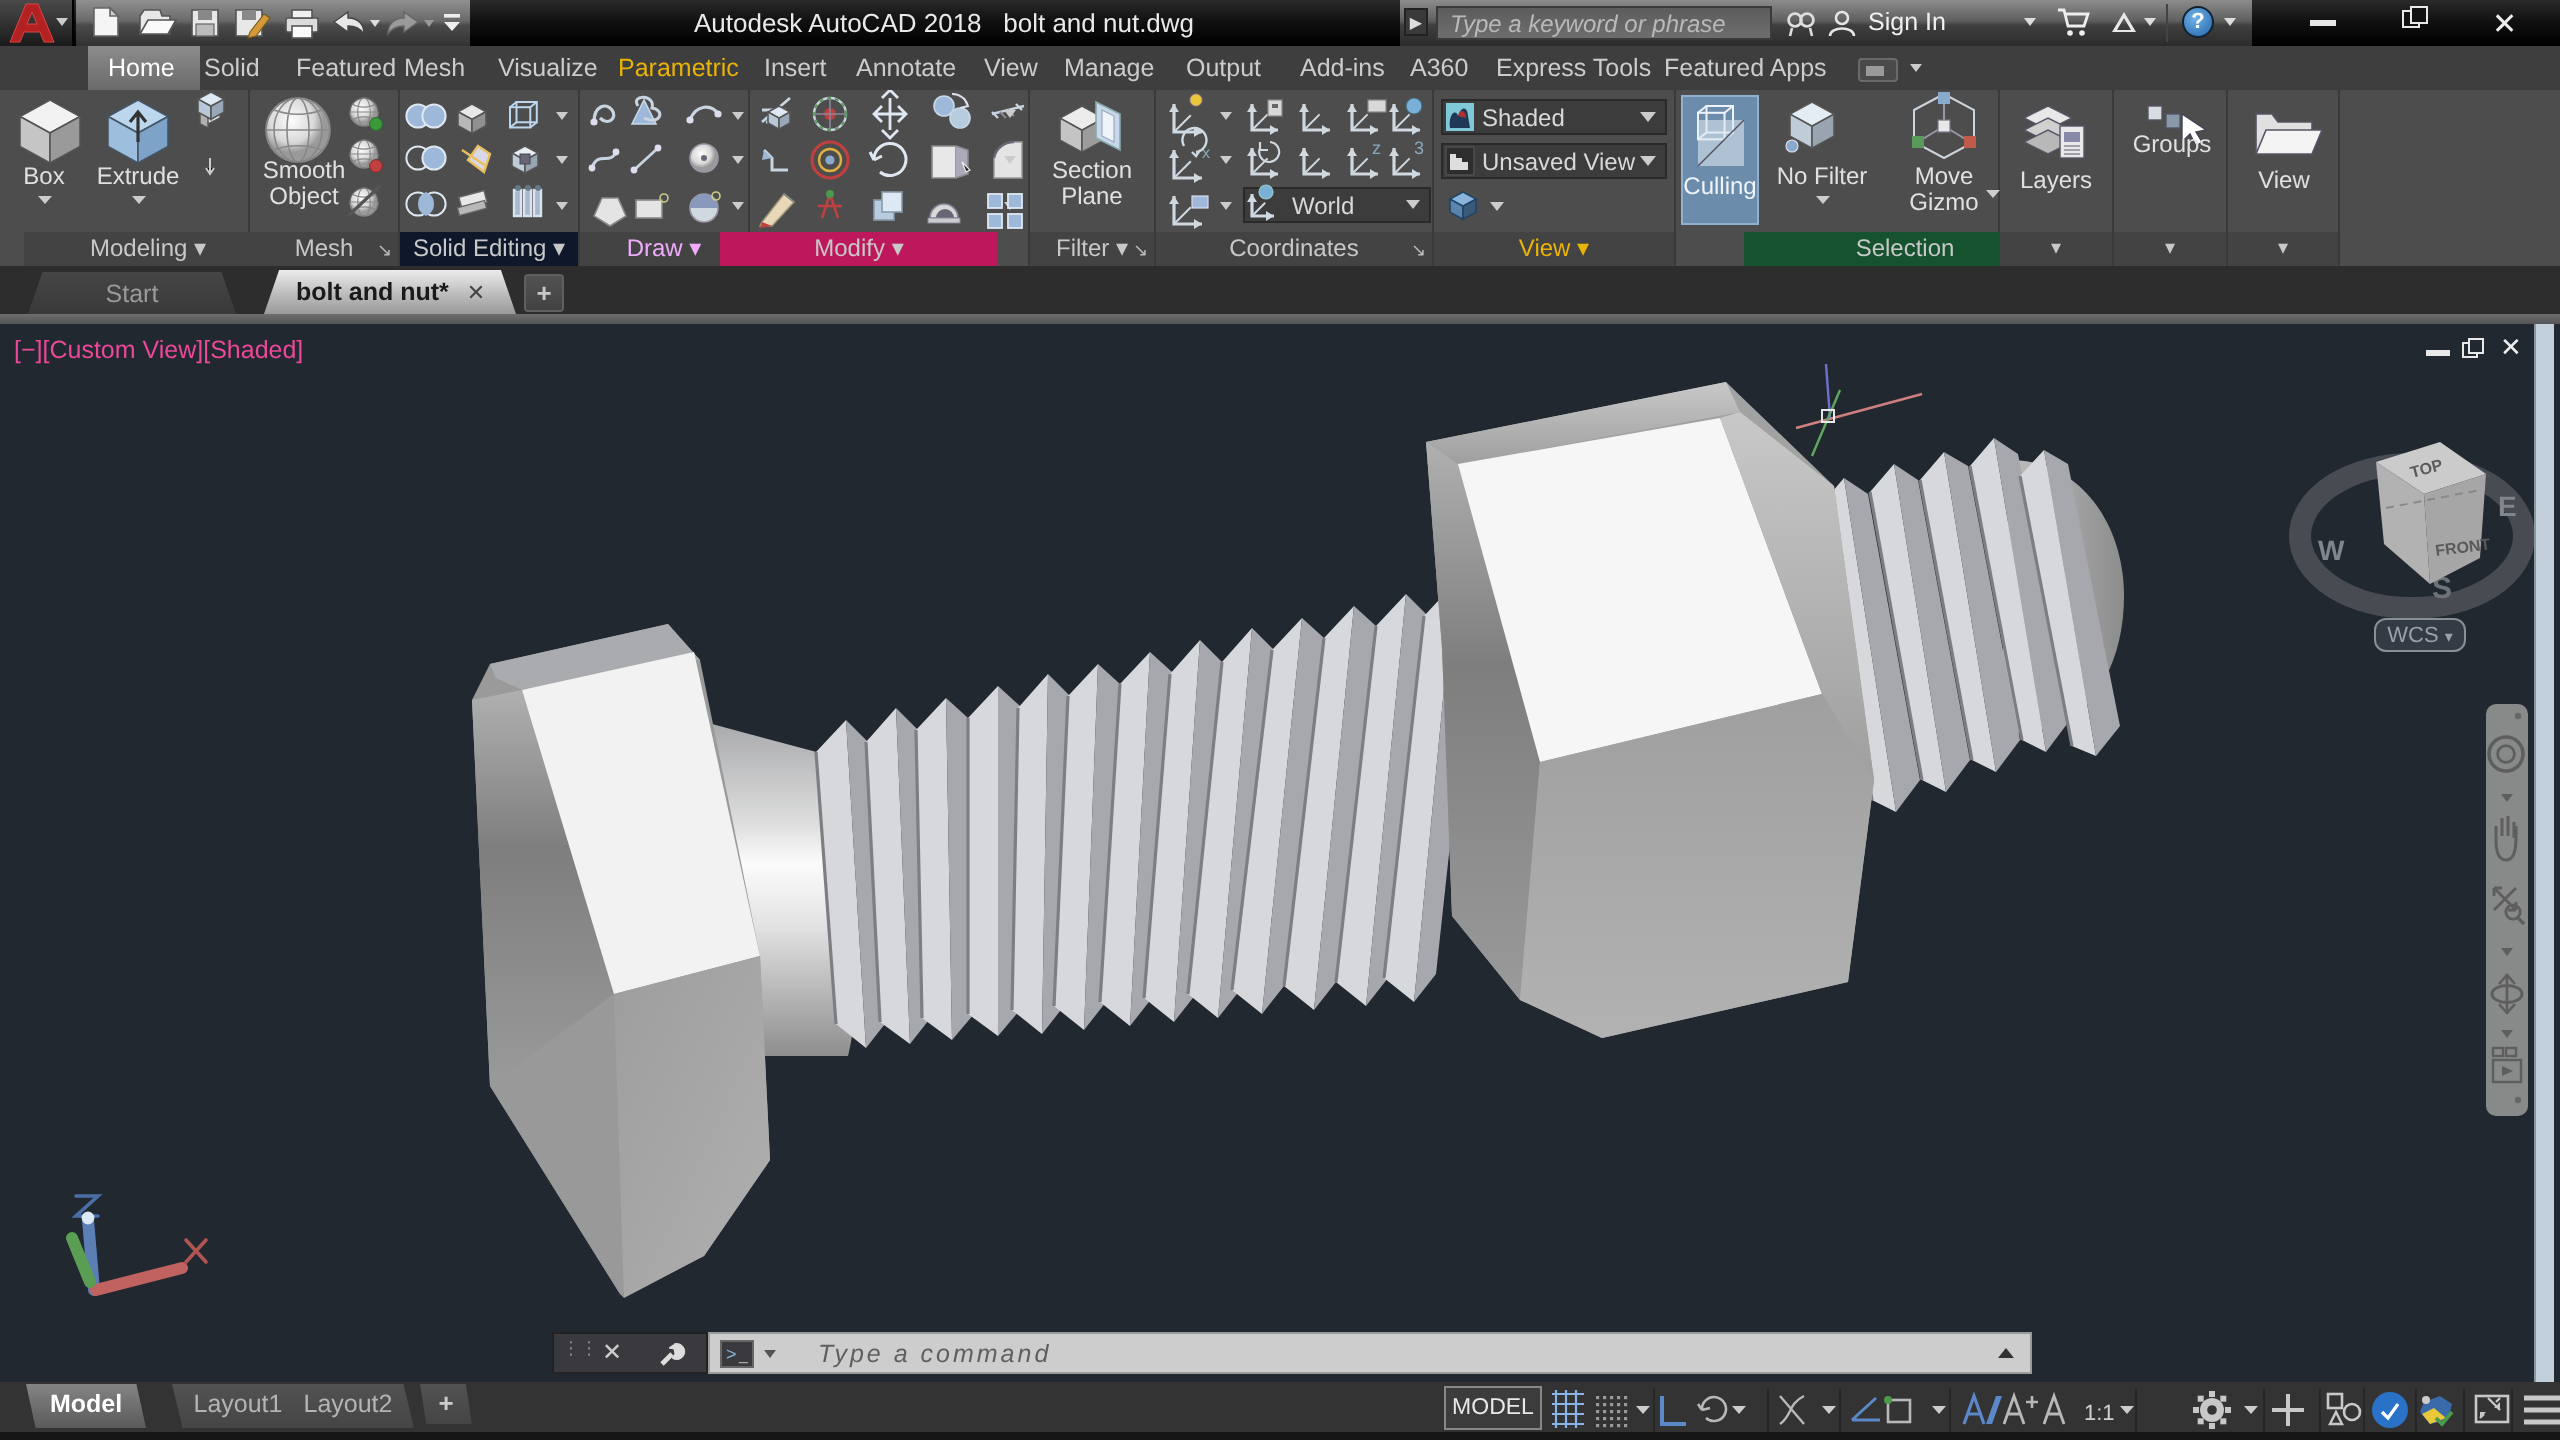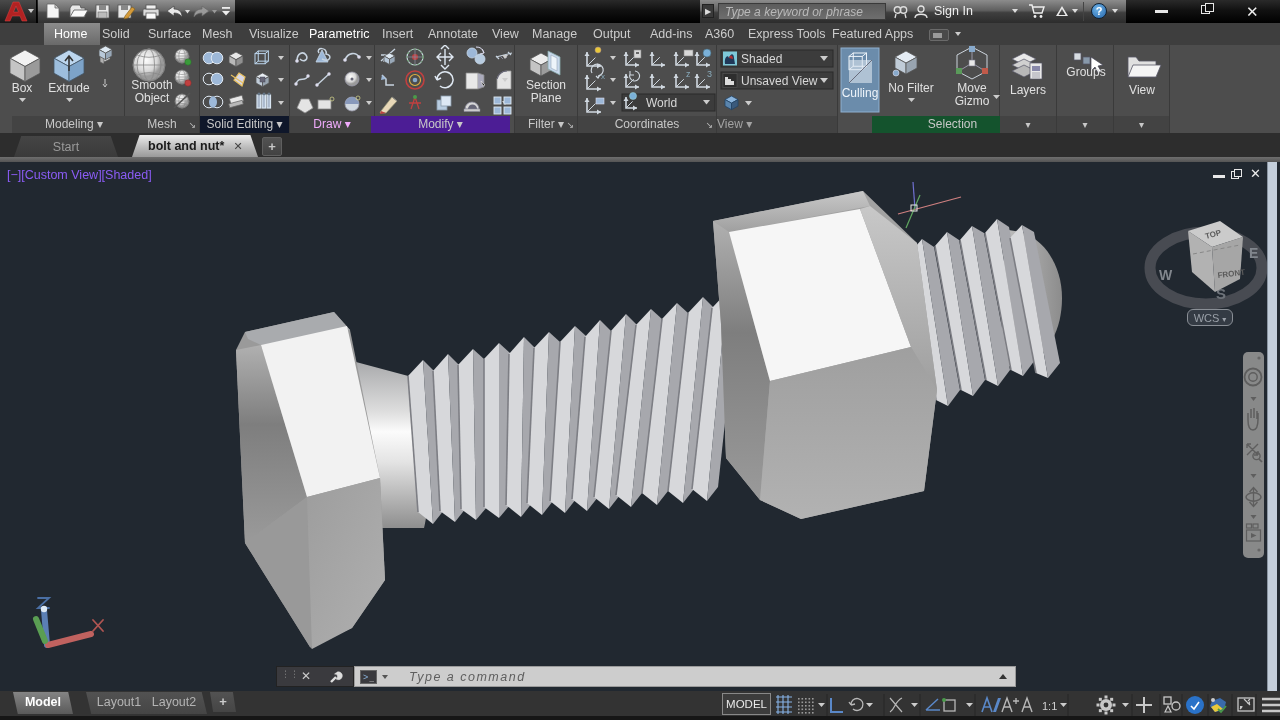--- a/index.html
+++ b/index.html
@@ -31,20 +31,21 @@
       <rect x="102" y="10" width="10" height="6" fill="#fafafa" stroke="#555" stroke-width=".8"></rect>
       <path d="M123 8 L130 3 L130 6 C136 6 138 10 138 14 C136 11 133 10 130 10 L130 13 Z" fill="#e8e8e8" stroke="#444" stroke-width=".7"></path>
       <path d="M141 7 l5 0 -2.5 3.5 z" fill="#ddd"></path>
       <path d="M165 8 L158 3 L158 6 C152 6 150 10 150 14 C152 11 155 10 158 10 L158 13 Z" fill="#9a9a9a" stroke="#666" stroke-width=".7"></path>
       <path d="M168 7 l5 0 -2.5 3.5 z" fill="#999"></path>
       <rect x="178" y="4" width="8" height="1.8" fill="#eee"></rect>
         <path d="M178 8 l8 0 -4 4.5 z" fill="#eee"></path>
     </svg>
   </div>
 
+  <div class="ab" style="left:312px;top:4px;width:320px;text-align:center;font-size:13px;color:#e9e9e9;white-space:nowrap">Autodesk AutoCAD 2018&nbsp;&nbsp; bolt and nut.dwg</div>
 
   <div class="ab" style="left:700px;top:0;width:426px;height:23px;background:linear-gradient(#8c8c8c,#5f5f5f 45%,#3f3f3f 55%,#2c2c2c)">
      <div class="ab" style="left:2px;top:4px;width:12px;height:14px;background:#3a3a3a;border:1px solid #222;color:#ddd;font-size:8px;line-height:13px;text-align:center">▶</div>
      <div class="ab" style="left:18px;top:3px;width:168px;height:17px;background:linear-gradient(#5c5c5c,#6e6e6e);border:1px solid #3a3a3a;color:#b9b9b9;font-style:italic;font-size:12px;line-height:16px;padding-left:6px">Type a keyword or phrase</div>
      <svg class="ab" style="left:193px;top:5px" width="15" height="14" viewBox="0 0 15 14">
         <circle cx="4.5" cy="5" r="3.2" fill="none" stroke="#ddd" stroke-width="1.4"></circle>
         <circle cx="10.5" cy="5" r="3.2" fill="none" stroke="#ddd" stroke-width="1.4"></circle>
         <path d="M3 9 L2 13 M12 9 L13 13" stroke="#ddd" stroke-width="1.3"></path>
       </svg>
      <svg class="ab" style="left:213px;top:4px" width="16" height="16" viewBox="0 0 16 16">
@@ -70,24 +71,24 @@
   <div class="ab" style="left:1155px;top:10px;width:13px;height:2.5px;background:#e8e8e8"></div>
   <div class="ab" style="left:1201px;top:5px;width:9px;height:9px;border:1.5px solid #e8e8e8;background:#111"></div>
   <div class="ab" style="left:1205px;top:3px;width:9px;height:9px;border:1.5px solid #e8e8e8;background:#111"></div>
   <div class="ab" style="left:1246px;top:3px;font-size:15px;color:#eee;font-weight:400">✕</div>
 </div>
 
 <div class="ab" style="left:0;top:23px;width:1280px;height:22px;background:#3e3e3e">
 <div class="ab" style="left:44px;top:0;width:56px;height:22px;background:linear-gradient(#8c8c8c,#6a6a6a)"></div>
 <div class="ab" style="left:54px;top:4px;font-size:12.5px;color:#fff;white-space:nowrap">Home</div>
 <div class="ab" style="left:102px;top:4px;font-size:12.5px;color:#ccc;white-space:nowrap">Solid</div>
-<div class="ab" style="left:148px;top:4px;font-size:12.5px;color:#ccc;white-space:nowrap">Surface</div>
+<div class="ab" style="left:148px;top:4px;font-size:12.5px;color:#ccc;white-space:nowrap">Featured</div>
 <div class="ab" style="left:202px;top:4px;font-size:12.5px;color:#ccc;white-space:nowrap">Mesh</div>
 <div class="ab" style="left:249px;top:4px;font-size:12.5px;color:#ccc;white-space:nowrap">Visualize</div>
-<div class="ab" style="left:309px;top:4px;font-size:12.5px;color:#ffffff;white-space:nowrap">Parametric</div>
+<div class="ab" style="left:309px;top:4px;font-size:12.5px;color:#eab308;white-space:nowrap">Parametric</div>
 <div class="ab" style="left:382px;top:4px;font-size:12.5px;color:#ccc;white-space:nowrap">Insert</div>
 <div class="ab" style="left:428px;top:4px;font-size:12.5px;color:#ccc;white-space:nowrap">Annotate</div>
 <div class="ab" style="left:492px;top:4px;font-size:12.5px;color:#ccc;white-space:nowrap">View</div>
 <div class="ab" style="left:532px;top:4px;font-size:12.5px;color:#ccc;white-space:nowrap">Manage</div>
 <div class="ab" style="left:593px;top:4px;font-size:12.5px;color:#ccc;white-space:nowrap">Output</div>
 <div class="ab" style="left:650px;top:4px;font-size:12.5px;color:#ccc;white-space:nowrap">Add-ins</div>
 <div class="ab" style="left:705px;top:4px;font-size:12.5px;color:#ccc;white-space:nowrap">A360</div>
 <div class="ab" style="left:748px;top:4px;font-size:12.5px;color:#ccc;white-space:nowrap">Express Tools</div>
 <div class="ab" style="left:832px;top:4px;font-size:12.5px;color:#ccc;white-space:nowrap">Featured Apps</div>
 <div class="ab" style="left:929px;top:6px;width:20px;height:12px;background:#4a4a4a;border:1px solid #6a6a6a;border-radius:2px">
@@ -107,36 +108,36 @@
 </div>
 <div class="ab" style="left:289px;top:0;width:1px;height:88px;background:#3a3a3a"></div>
 <div class="ab" style="left:200px;top:71px;width:89px;height:17px;background:#0f172a">
 <div style="text-align:center;font-size:12px;color:#c8c8c8;line-height:17px">Solid Editing ▾</div>
 </div>
 <div class="ab" style="left:374px;top:0;width:1px;height:88px;background:#3a3a3a"></div>
 <div class="ab" style="left:290px;top:71px;width:84px;height:17px;background:#434343">
 <div style="text-align:center;font-size:12px;color:#f0abfc;line-height:17px">Draw ▾</div>
 </div>
 <div class="ab" style="left:514px;top:0;width:1px;height:88px;background:#3a3a3a"></div>
-<div class="ab" style="left:371px;top:71px;width:139px;height:17px;background:#4c1d95">
+<div class="ab" style="left:360px;top:71px;width:139px;height:17px;background:#be185d">
 <div style="text-align:center;font-size:12px;color:#c8c8c8;line-height:17px">Modify ▾</div>
 </div>
 <div class="ab" style="left:577px;top:0;width:1px;height:88px;background:#3a3a3a"></div>
 <div class="ab" style="left:515px;top:71px;width:62px;height:17px;background:#434343">
 <div style="text-align:center;font-size:12px;color:#c8c8c8;line-height:17px">Filter ▾</div>
 <div class="ab" style="right:3px;top:4px;font-size:9px;color:#bbb">↘</div>
 </div>
 <div class="ab" style="left:716px;top:0;width:1px;height:88px;background:#3a3a3a"></div>
 <div class="ab" style="left:578px;top:71px;width:138px;height:17px;background:#434343">
 <div style="text-align:center;font-size:12px;color:#c8c8c8;line-height:17px">Coordinates</div>
 <div class="ab" style="right:3px;top:4px;font-size:9px;color:#bbb">↘</div>
 </div>
 <div class="ab" style="left:837px;top:0;width:1px;height:88px;background:#3a3a3a"></div>
 <div class="ab" style="left:717px;top:71px;width:120px;height:17px;background:#434343">
-<div style="font-size:12px;color:#a3a3a3;line-height:17px">View ▾</div>
+<div style="text-align:center;font-size:12px;color:#eab308;line-height:17px">View ▾</div>
 </div>
 <div class="ab" style="left:999px;top:0;width:1px;height:88px;background:#3a3a3a"></div>
 <div class="ab" style="left:872px;top:71px;width:161px;height:17px;background:#14532d">
 <div style="text-align:center;font-size:12px;color:#c8c8c8;line-height:17px">Selection</div>
 </div>
 <div class="ab" style="left:1056px;top:0;width:1px;height:88px;background:#3a3a3a"></div>
 <div class="ab" style="left:1000px;top:71px;width:56px;height:17px;background:#434343">
 <div style="text-align:center;font-size:10px;color:#c8c8c8;line-height:17px">▾</div>
 </div>
 <div class="ab" style="left:1113px;top:0;width:1px;height:88px;background:#3a3a3a"></div>
@@ -432,21 +433,21 @@
 <text x="1142" y="49" font-size="12" fill="#e0e0e0" text-anchor="middle">View</text>
 </svg>
 <div class="ab" style="left:0;top:133px;width:1280px;height:29px;background:#2d2d2d">
  <div class="ab" style="left:0;top:24px;width:1280px;height:5px;background:linear-gradient(#6e6e6e,#555)"></div>
  <div class="ab" style="left:14px;top:3px;width:104px;height:21px;background:linear-gradient(#454545,#3a3a3a);clip-path:polygon(7% 0,93% 0,100% 100%,0 100%);color:#9a9a9a;font-size:12.5px;text-align:center;line-height:22px">Start</div>
  <div class="ab" style="left:132px;top:2px;width:126px;height:22px;background:linear-gradient(#ececec,#bcbcbc 55%,#9a9a9a);clip-path:polygon(6% 0,94% 0,100% 100%,0 100%);color:#1a1a1a;font-size:12.5px;font-weight:bold;line-height:22px;padding-left:16px">bolt and nut*<span style="color:#444;font-weight:normal;margin-left:9px;font-size:11px">✕</span></div>
  <div class="ab" style="left:262px;top:4px;width:20px;height:19px;background:linear-gradient(#525252,#424242);border:1px solid #5f5f5f;border-radius:2px;color:#c8c8c8;font-size:13px;font-weight:bold;text-align:center;line-height:18px">+</div>
 </div>
 
 <div class="ab" style="left:0;top:162px;width:1280px;height:529px;background:#212830;overflow:hidden">
-<div class="ab" style="left:7px;top:6px;font-size:12.5px;color:#8b5cf6">[−][Custom View][Shaded]</div>
+<div class="ab" style="left:7px;top:6px;font-size:12.5px;color:#ec4899">[−][Custom View][Shaded]</div>
 <div class="ab" style="left:1213px;top:13px;width:12px;height:2.5px;background:#e8e8e8"></div>
 <div class="ab" style="left:1231px;top:9px;width:8px;height:8px;border:1.5px solid #e8e8e8"></div>
     <div class="ab" style="left:1234px;top:7px;width:8px;height:8px;border:1.5px solid #e8e8e8;background:#212830"></div>
 <div class="ab" style="left:1250px;top:4px;font-size:13px;color:#eee">✕</div>
 <svg class="ab" style="left:0;top:0" width="1280" height="529" viewBox="0 162 1280 529">
 <defs>
 <linearGradient id="shank" x1="0" y1="0" x2="0" y2="1">
           <stop offset="0" stop-color="#a9aaac"></stop>
           <stop offset=".3" stop-color="#dedede"></stop>
           <stop offset=".42" stop-color="#fbfbfb"></stop>

